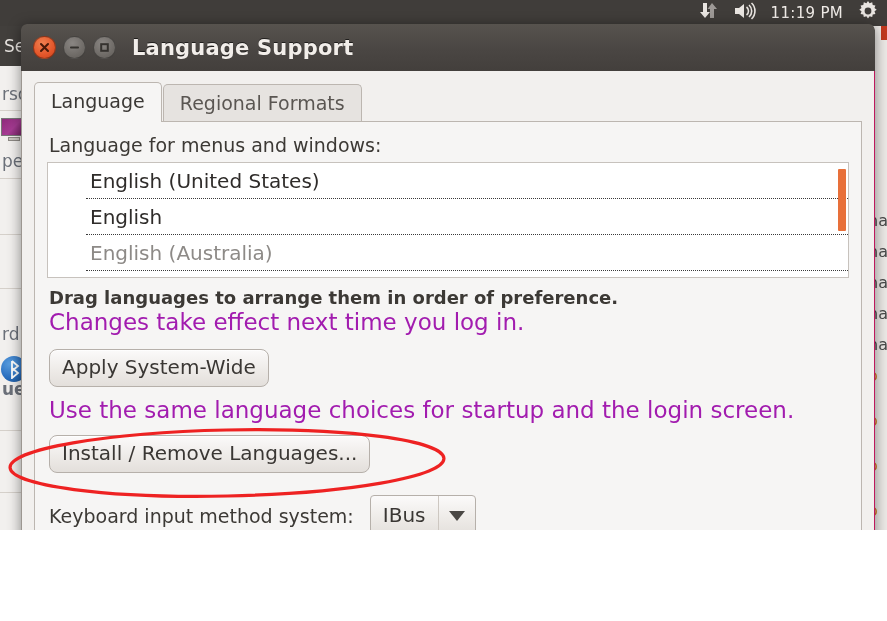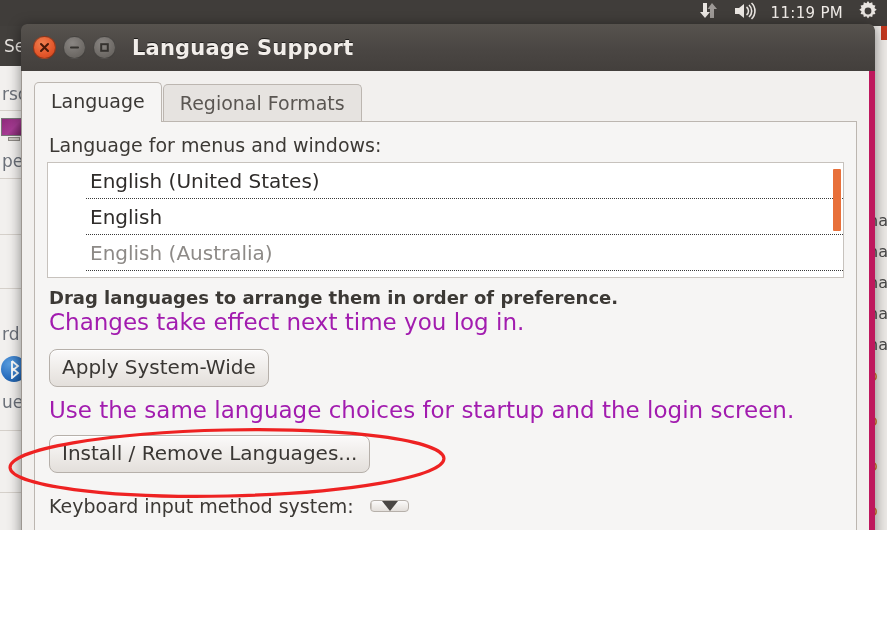--- a/index.html
+++ b/index.html
@@ -212,21 +212,21 @@
     font-size: 21px;
     font-weight: bold;
     text-shadow: 0 -1px 0 rgba(0,0,0,0.6);
     letter-spacing: 0.2px;
   }
 
   .dialog-body {
     flex: 1 1 auto;
     background: #f2f0ee;
     border-left: 1px solid #9c9690;
-    border-right: 6px solid #be185d;
+    border-right: 1px solid #be185d;
     display: flex;
     flex-direction: column;
     padding: 0;
     position: relative;
   }
 
   
   .notebook {
     margin: 13px 12px 0 12px;
     display: flex;
@@ -456,21 +456,21 @@
     <div class="bg-sep" style="top:152px;"></div>
     <div class="bg-sep" style="top:208px;"></div>
     <div class="bg-sep" style="top:262px;"></div>
     <div class="bg-frag" style="top:298px;">rd</div>
     <div class="bg-bt" style="top:330px;">
       <svg width="15" height="19" viewBox="0 0 15 19">
         <path d="M5 1 L11 6 L5 11 L5 1 M5 8 L11 13 L5 18 L5 8" fill="none" stroke="#ffffff" stroke-width="1.8"></path>
         <path d="M2.5 5 L11 13 M2.5 14 L11 6" stroke="#ffffff" stroke-width="1.6" fill="none" opacity="0"></path>
       </svg>
     </div>
-    <div class="bg-frag" style="top:366px;">ue</div>
+    <div class="bg-frag" style="top:353px;font-weight:bold;">ue</div>
     <div class="bg-sep" style="top:404px;"></div>
     <div class="bg-sep" style="top:466px;"></div>
     <div class="bg-printer" style="top:508px;">
       <div class="ptop"></div>
       <div class="pbody"></div>
       <div class="ptray"></div>
     </div>
     <div class="bg-frag" style="top:560px;">inl</div>
   </div>
 
@@ -546,20 +546,21 @@
 
           <div class="btn btn-apply">Apply System-Wide</div>
 
           <div class="hint" style="margin-top:10px;">Use the same language choices for startup and the login screen.</div>
 
           <div class="btn btn-install">Install / Remove Languages...</div>
 
           <div class="row-ime">
             <span class="ime-label">Keyboard input method system:</span>
             <span class="combo">
+              <span class="combo-value">IBus</span>
               <span class="combo-arrow">
                 <span class="arrow-down"></span>
               </span>
             </span>
           </div>
 
         </div>
       </div>
     </div>
 

